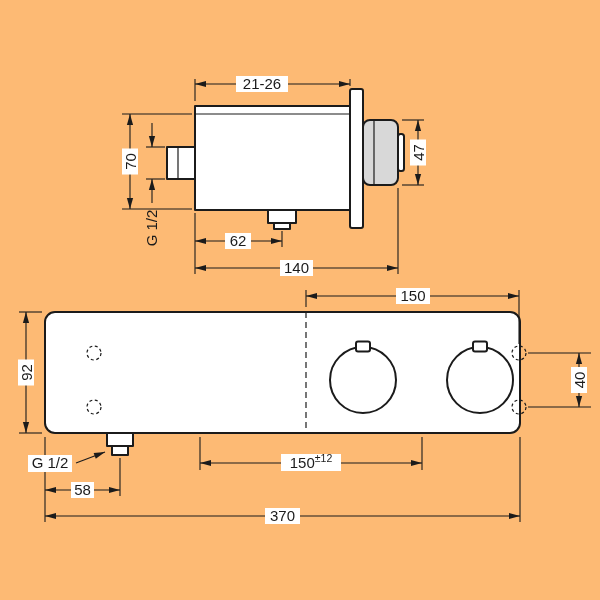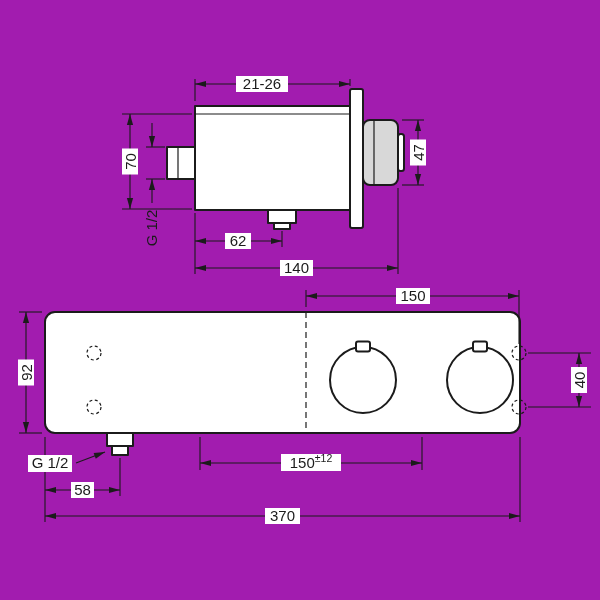--- a/index.html
+++ b/index.html
@@ -1,16 +1,16 @@
 <!DOCTYPE html>
 <html><head>
 <meta charset="utf-8">
 <style>
   html,body{margin:0;padding:0;background:#ffffff;}
-  .stage{width:600px;height:600px;background:#a21caf;position:relative;overflow:hidden;
+  .stage{width:600px;height:600px;background:#fdba74;position:relative;overflow:hidden;
          font-family:"Liberation Sans",sans-serif;}
   svg{display:block;}
   svg text{font-family:"Liberation Sans",sans-serif;font-size:15px;fill:#1b1b1b;}
   .sup{font-size:10.5px;}
   .outline{fill:#ffffff;stroke:#1b1b1b;stroke-width:2;stroke-linejoin:round;}
   .grayfill{stroke:#1b1b1b;stroke-width:2;stroke-linejoin:round;}
   .thin{fill:none;stroke:#1b1b1b;stroke-width:1.2;}
   .dim{fill:none;stroke:#1b1b1b;stroke-width:1.1;}
   .cl{stroke-dasharray:6 4;}
   .hole{fill:none;stroke:#1b1b1b;stroke-width:1.2;stroke-dasharray:3 2.6;}

